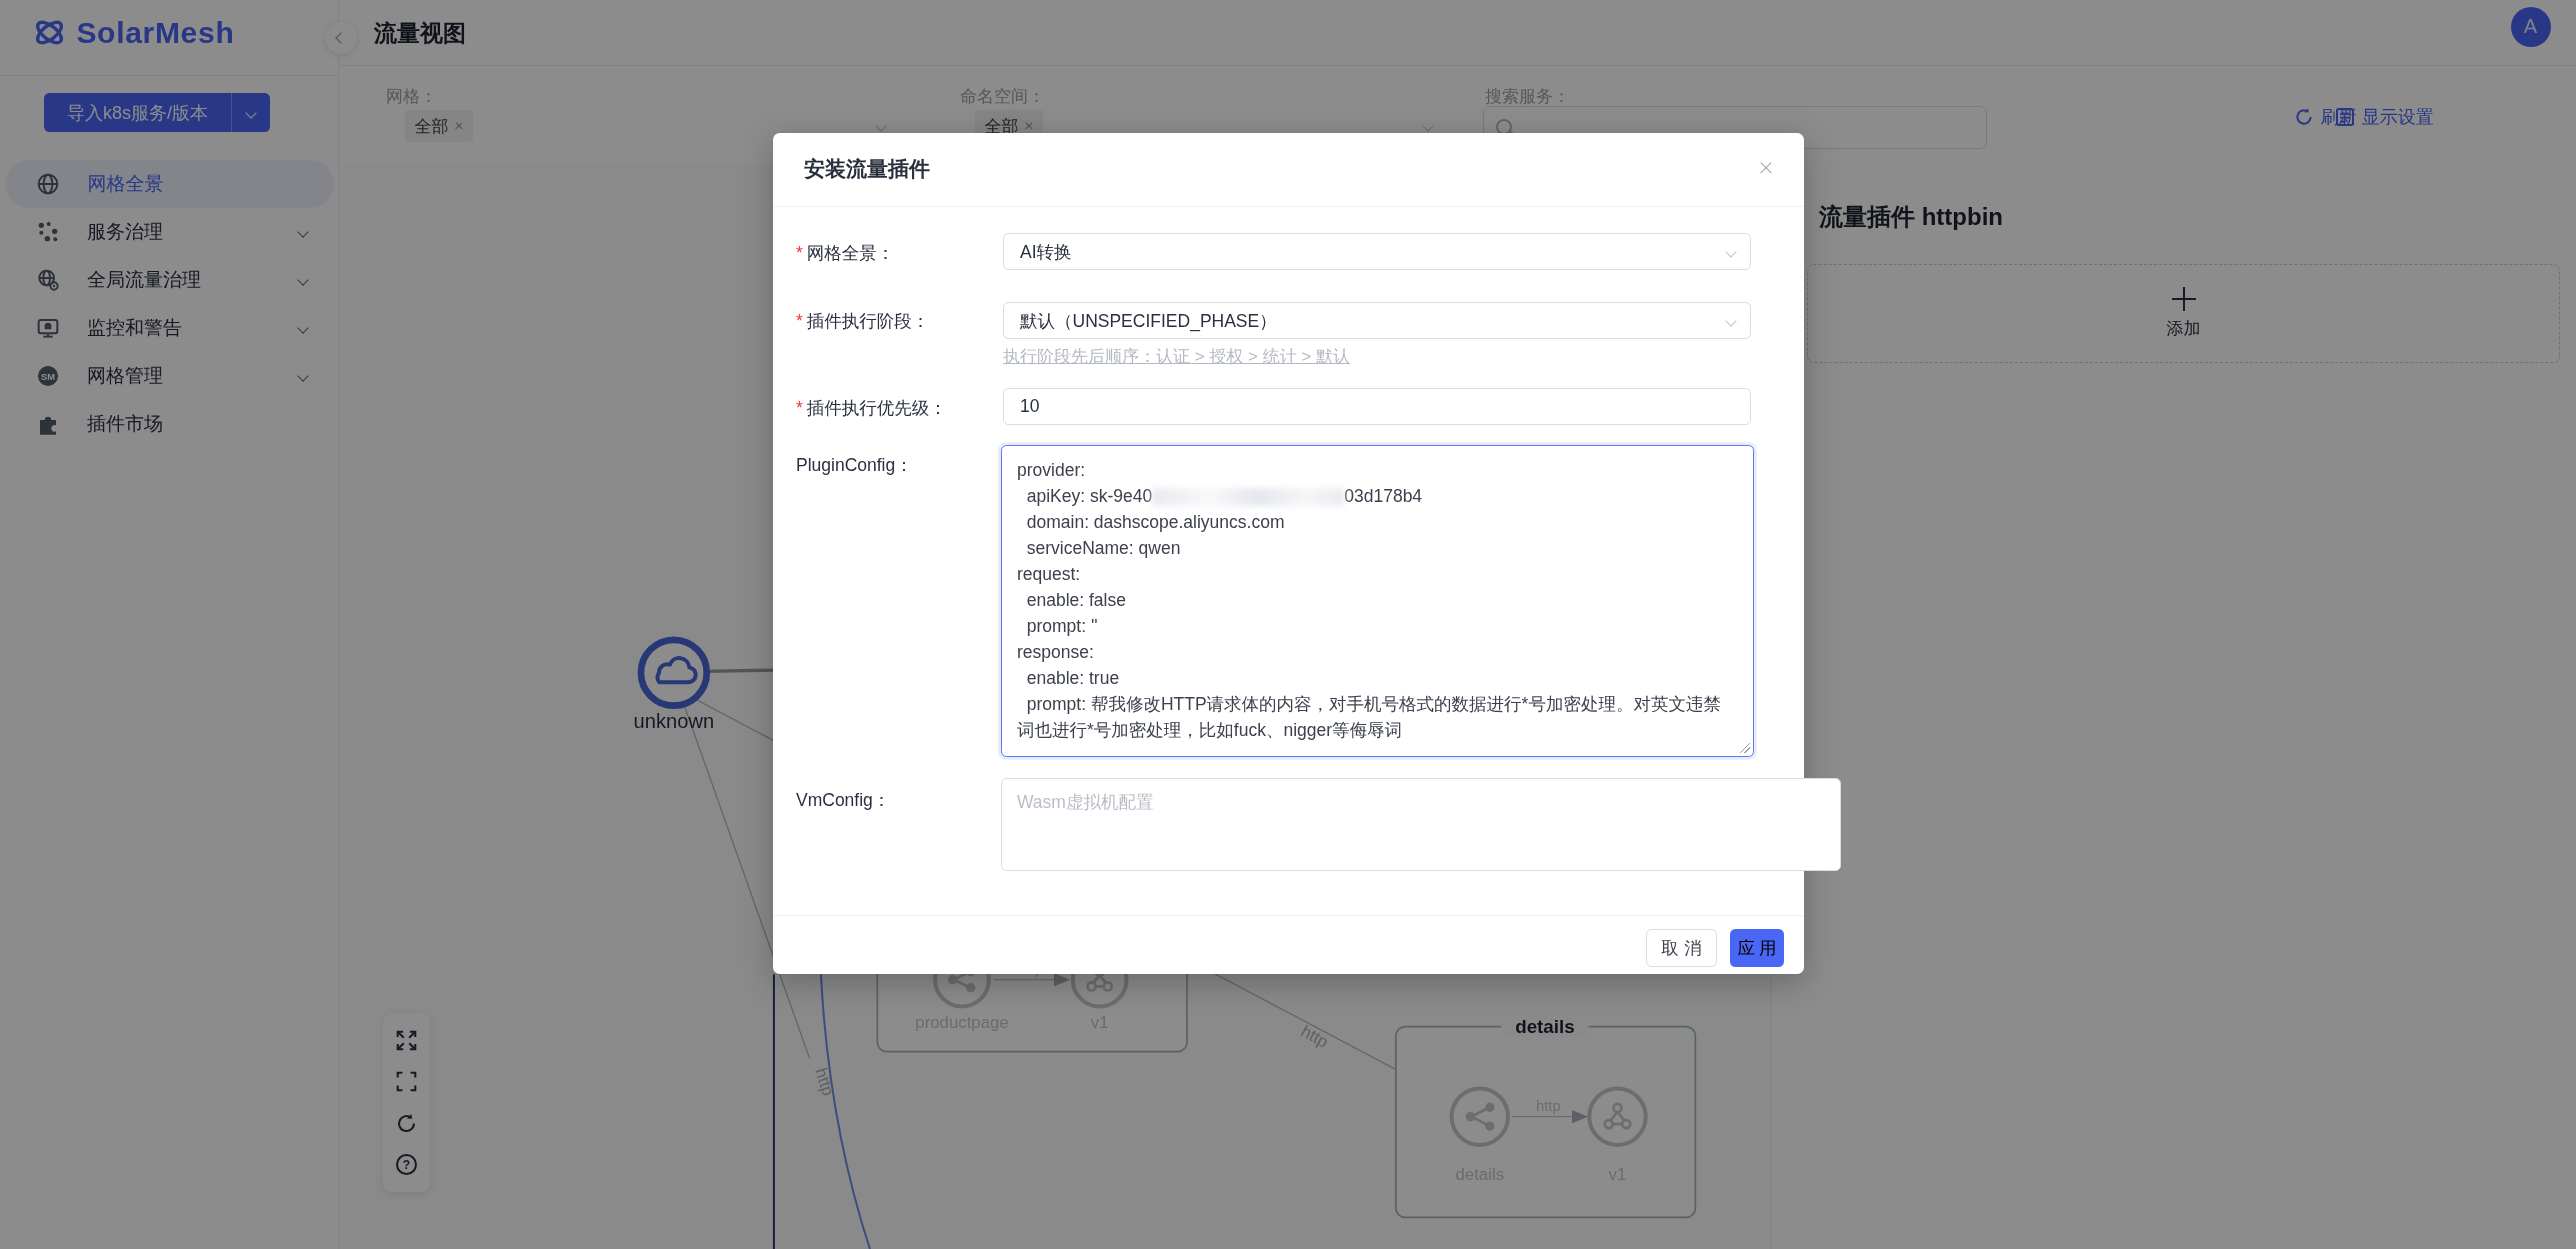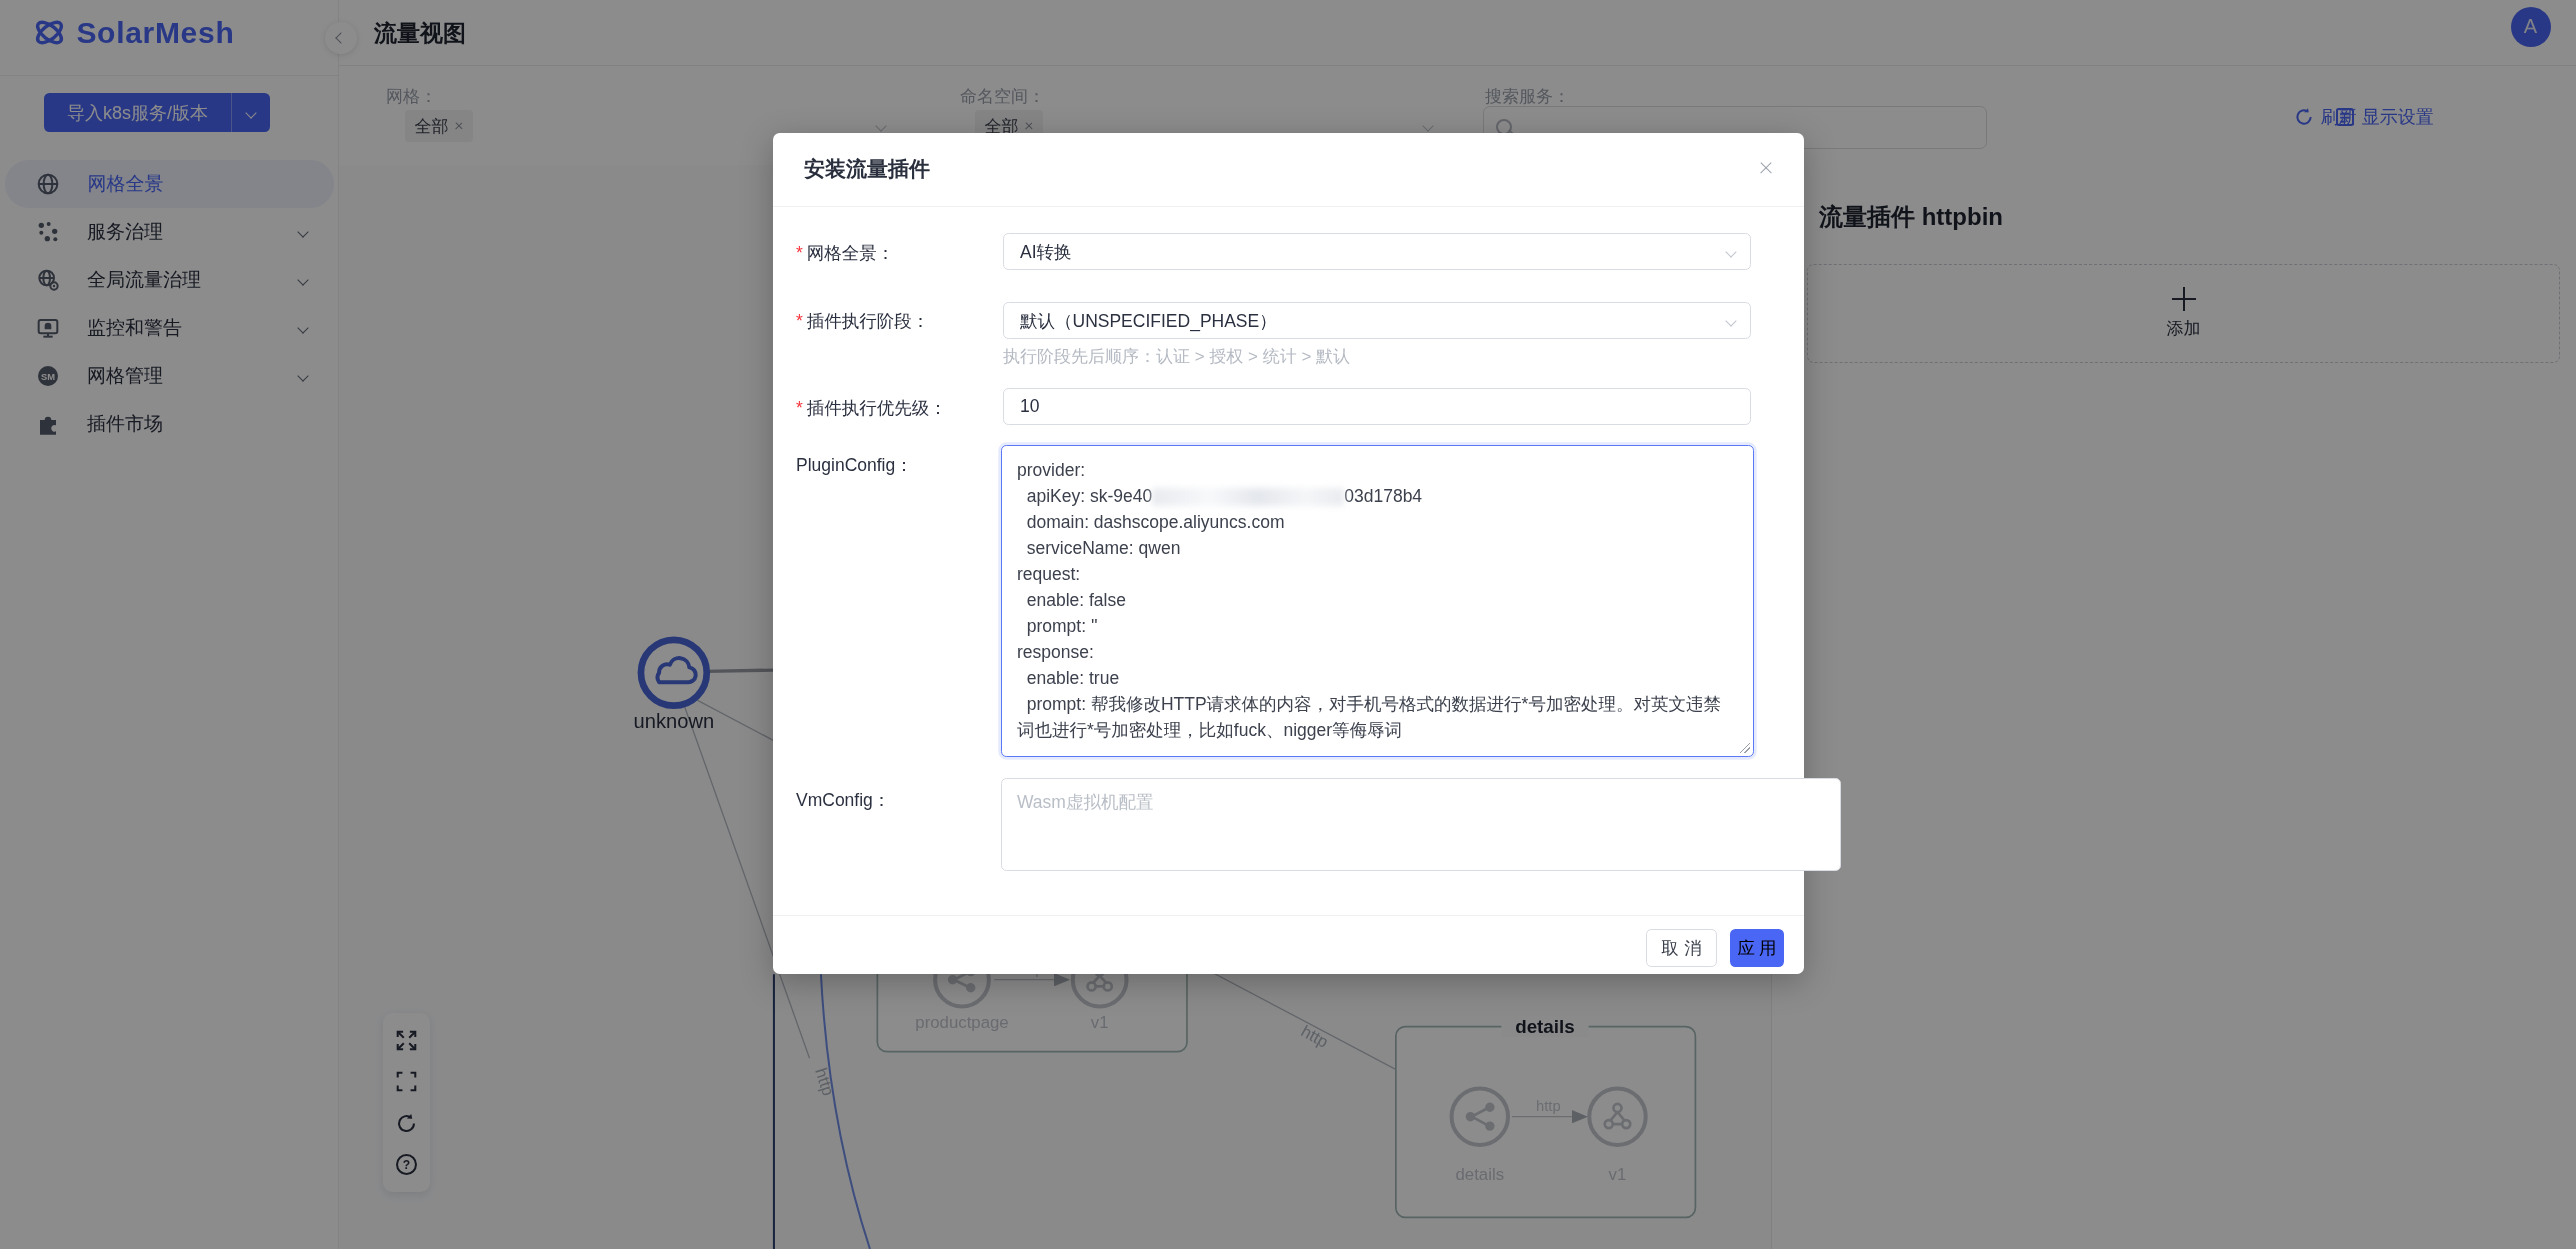--- a/index.html
+++ b/index.html
@@ -106,21 +106,21 @@
   .modal-hd-line { position:absolute; left:0; top:73px; width:100%; height:0.7px; background:#f0f0f2; }
   .modal-ft-line { position:absolute; left:0; top:782px; width:100%; height:0.7px; background:#f0f0f2; }
   .f-label { position:absolute; left:23px; font-size:17.5px; color:#2b3040; }
   .req { color:#f5353d; margin-right:4px; font-size:17.5px; }
   .f-select { position:absolute; left:230px; width:748px; height:37px; border:0.7px solid #d9dce3;
     border-radius:5.4px; display:flex; align-items:center; padding:0 16px; font-size:17.5px;
     color:#2b3040; cursor:pointer; background:#fff; }
   .f-select .chev { position:absolute; right:15px; }
   .f-input { position:absolute; left:230px; width:748px; height:37px; border:0.7px solid #d9dce3;
     border-radius:5.4px; padding:16px 16px; font-size:17.5px; color:#2b3040; outline:none; }
-  .f-help { position:absolute; left:230px; font-size:17px; color:#b4b9c2; }
+  .f-help { position:absolute; left:230px; font-size:17px; color:#b4b9c2;text-decoration:underline; }
   .cfg-box { position:absolute; left:228px; top:312px; width:753px; height:312px;
     border:1.3px solid #5b78f6; border-radius:5.4px; box-shadow:0 0 0 2.7px rgba(75,106,240,.14);
     background:#fff; padding:10.8px 15px; overflow:hidden; cursor:text; }
   .cfg-line { font-size:17.5px; line-height:26px; color:#3c414d; white-space:pre-wrap; }
   .redact { display:inline-block; width:192px; height:17.5px; vertical-align:middle; border-radius:2.7px;
     background:linear-gradient(90deg,#e8eaee 0%,#f8f9fb 30%,#e4e7ec 55%,#f5f6f8 80%,#e9ebef 100%);
     filter:blur(3.4px); }
   .resize-grip { position:absolute; right:2.7px; bottom:2.7px; width:12px; height:12px;
     background:linear-gradient(135deg,transparent 0 55%,#9aa0ab 55% 60%,transparent 60% 75%,#9aa0ab 75% 80%,transparent 80%); }
   .vm-box { position:absolute; left:228px; top:645px; width:840px; height:93px; border:0.7px solid #d9dce3;

